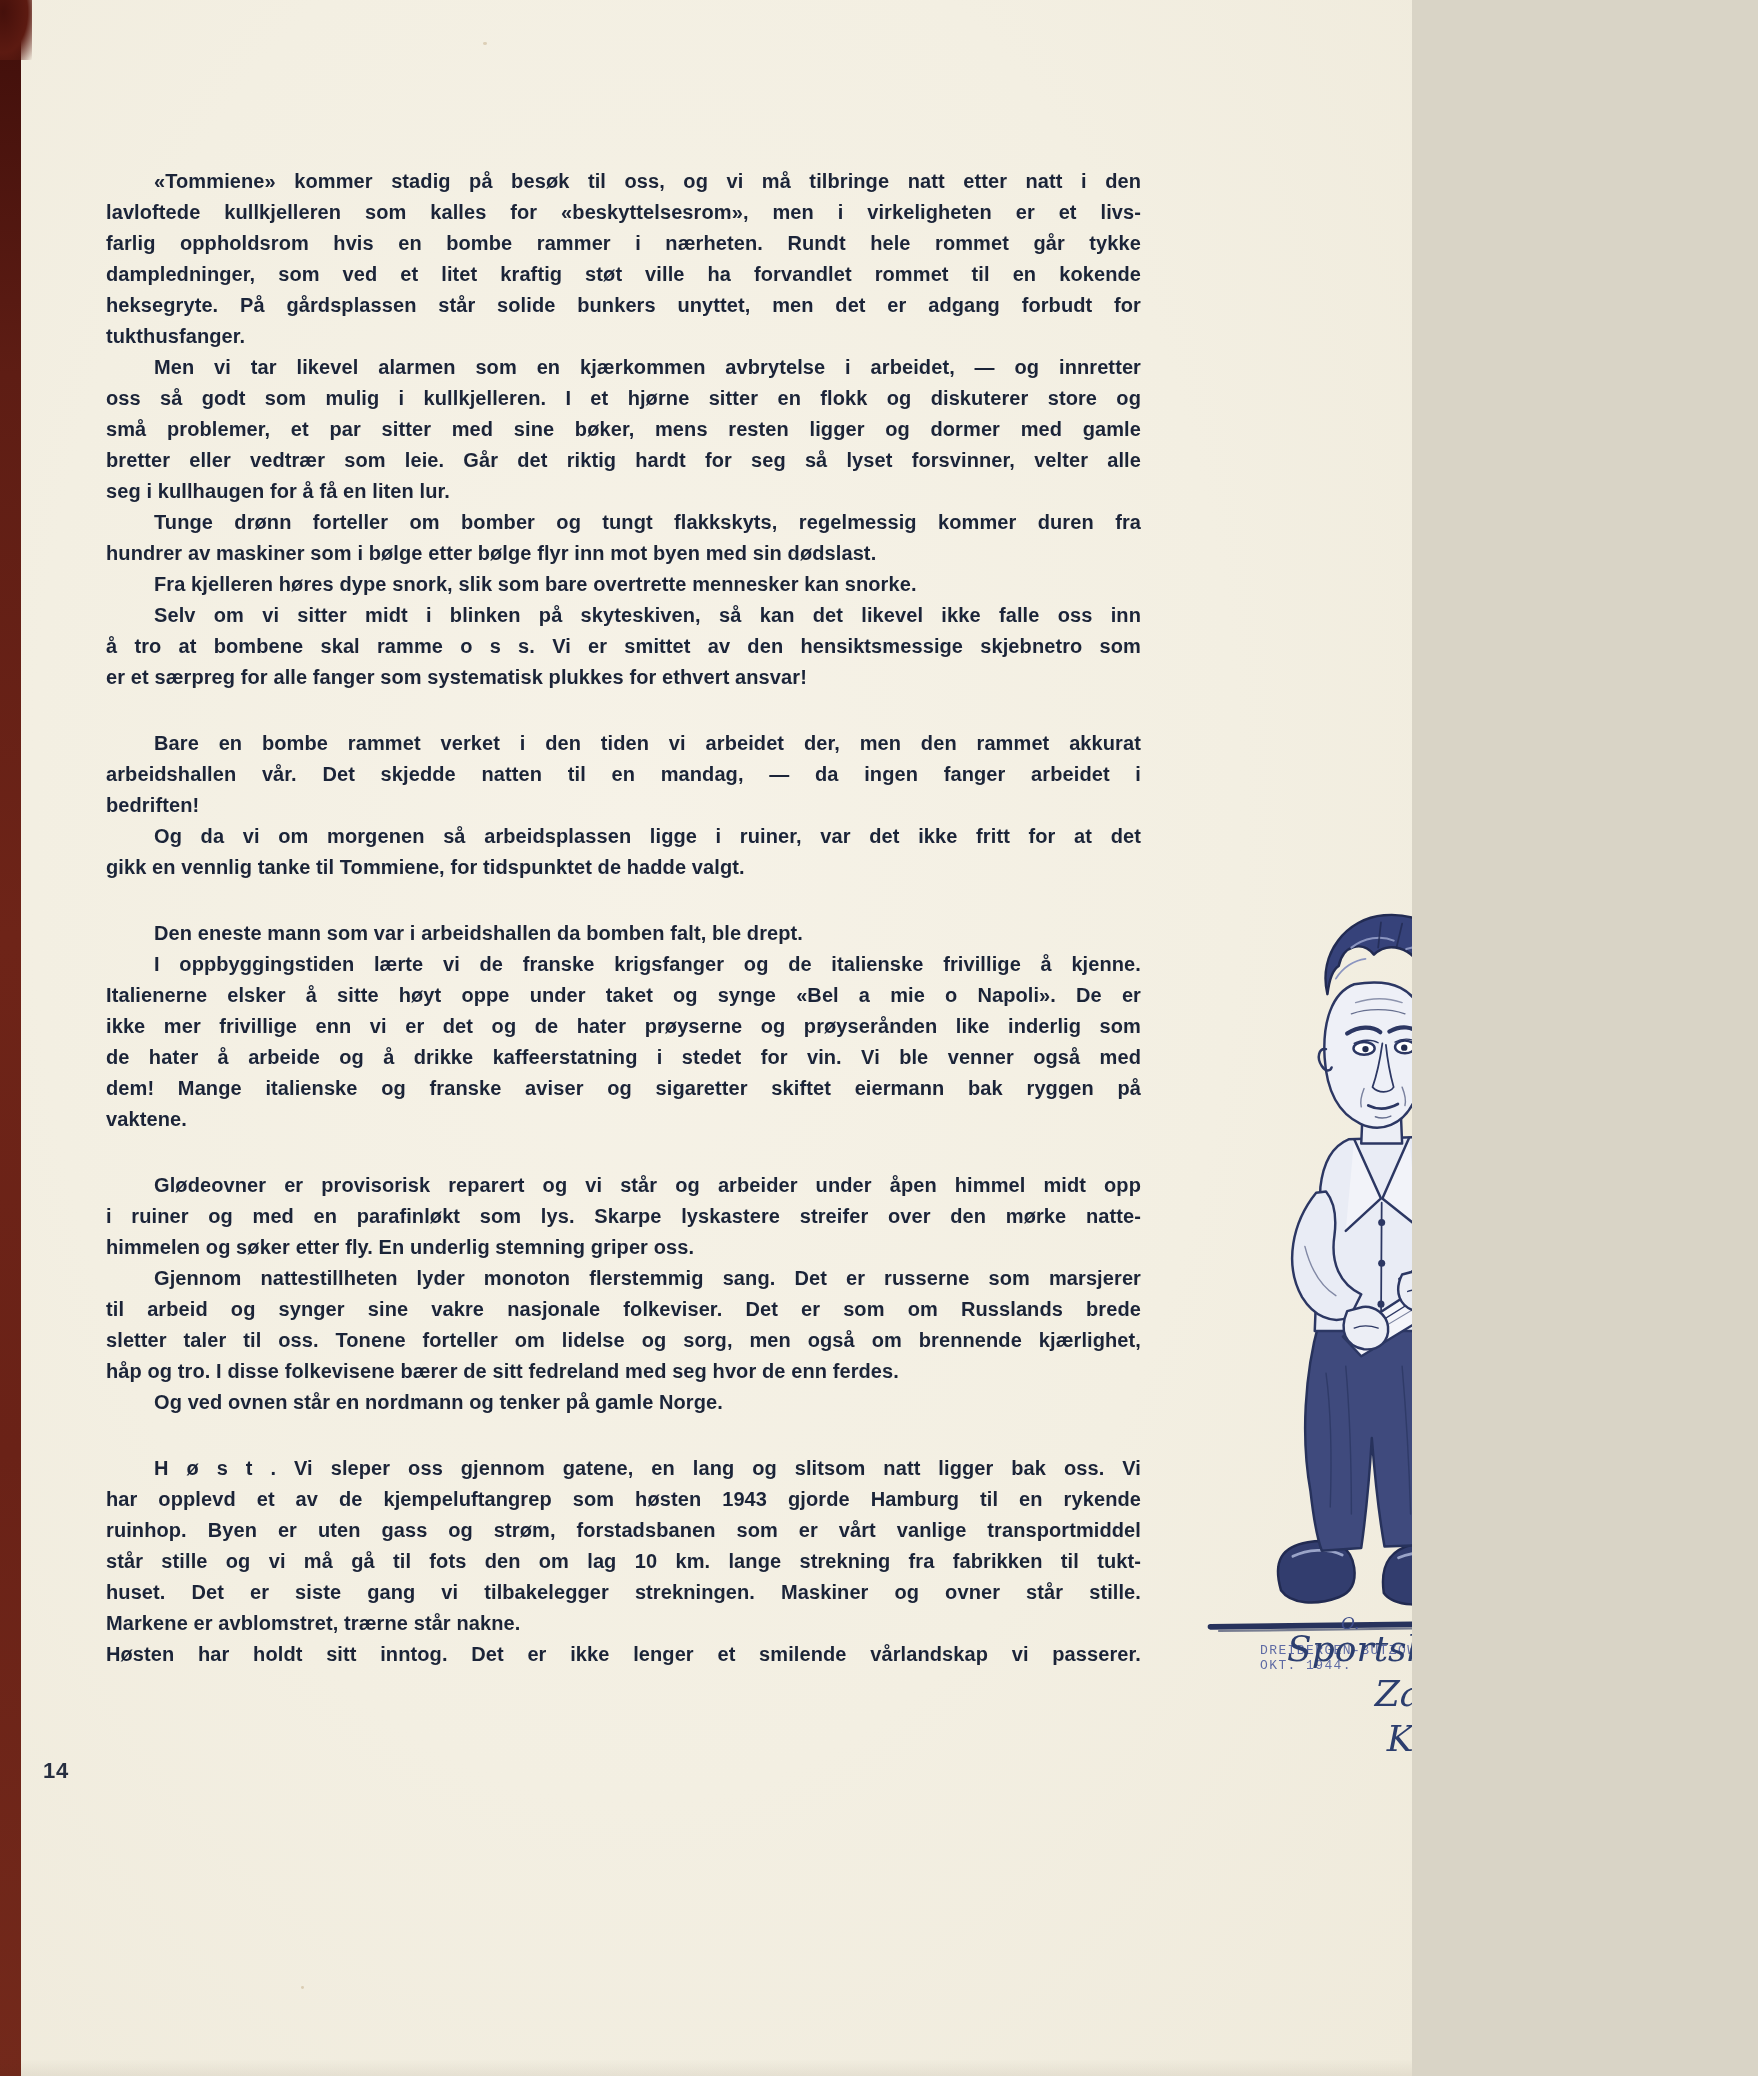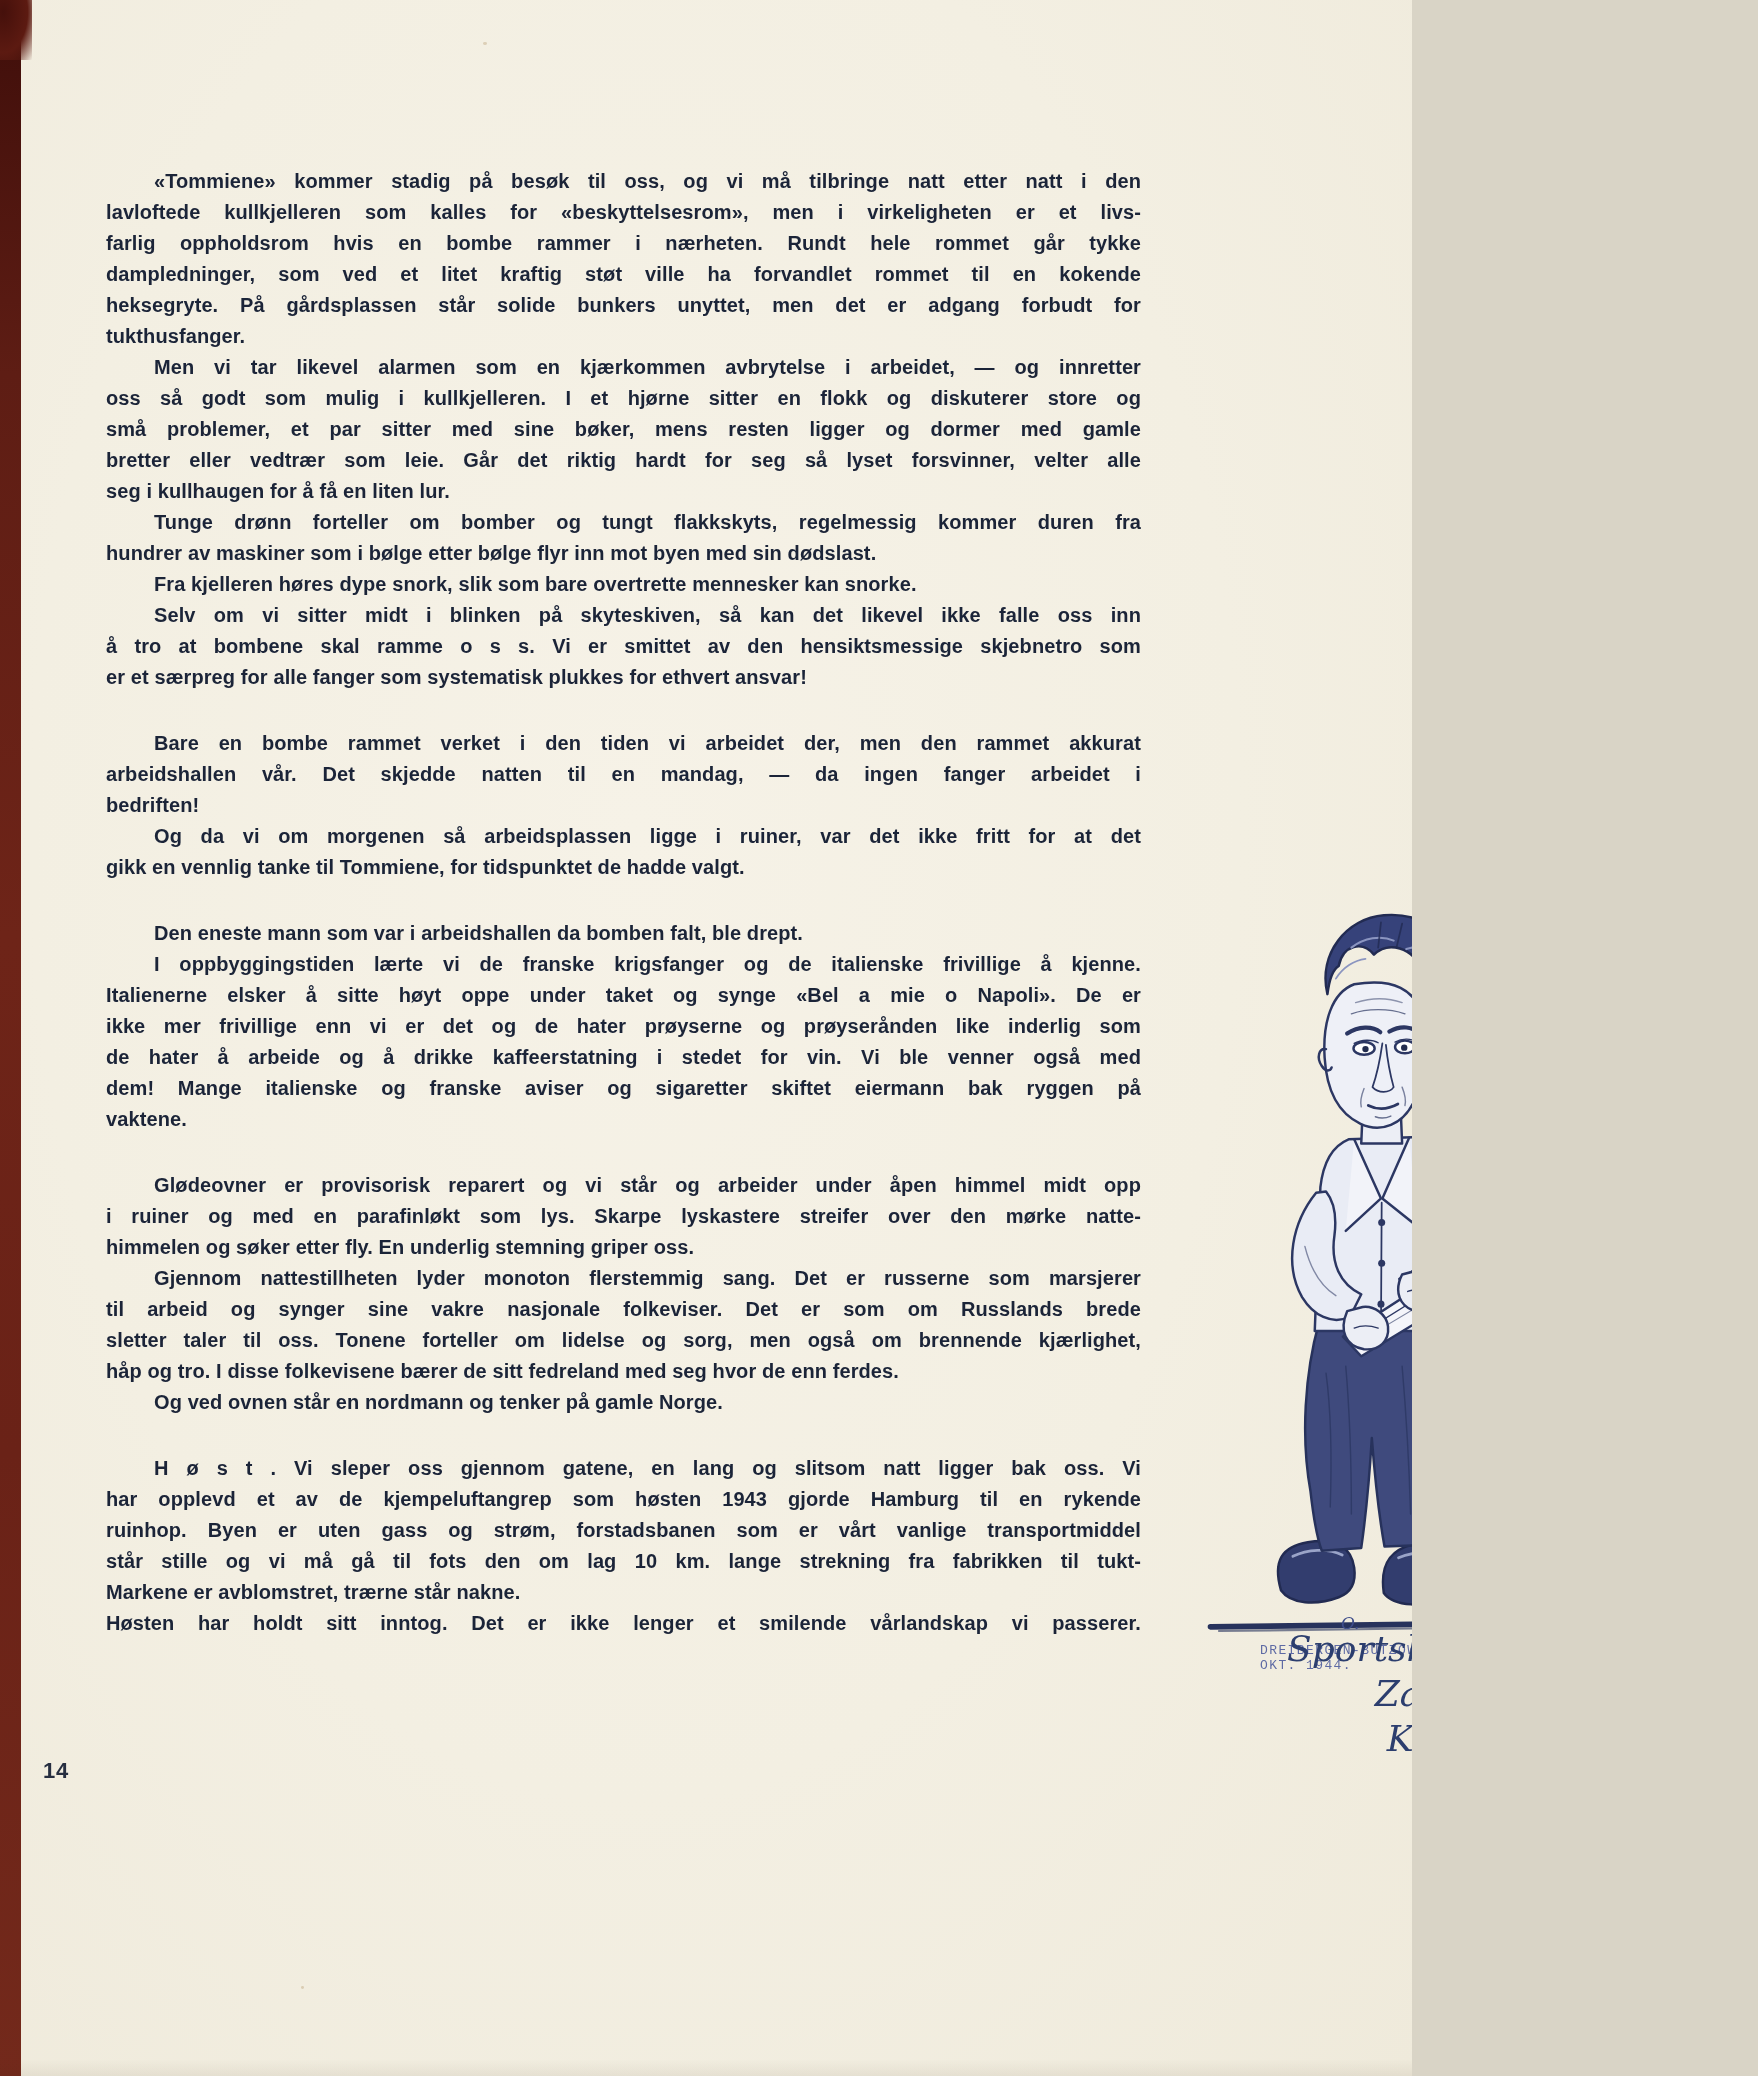--- a/index.html
+++ b/index.html
@@ -169,20 +169,21 @@
         <div class="line">håp og tro.  I disse folkevisene bærer de sitt fedreland med seg hvor de enn ferdes.</div>
       </div>
       <div class="para">
         <div class="line">Og ved ovnen står en nordmann og tenker på gamle Norge.</div>
       </div>
       <div class="para gap">
         <div class="line j">H ø s t .   Vi sleper oss gjennom gatene, en lang og slitsom natt ligger bak oss.  Vi</div>
         <div class="line j">har opplevd et av de kjempeluftangrep som høsten 1943 gjorde Hamburg til en rykende</div>
         <div class="line j">ruinhop.  Byen er uten gass og strøm, forstadsbanen som er vårt vanlige transportmiddel</div>
         <div class="line j">står stille og vi må gå til fots den om lag 10 km. lange strekning fra fabrikken til tukt-</div>
+        <div class="line j">huset.  Det er siste gang vi tilbakelegger strekningen.  Maskiner og ovner står stille.</div>
         <div class="line">Markene er avblomstret, trærne står nakne.</div>
         <div class="line j">Høsten har holdt sitt inntog.  Det er ikke lenger et smilende vårlandskap vi passerer.</div>
       </div>
     </div>
 
   <div class="figure-wrap">
     <svg viewBox="0 0 610 1100" width="431" height="775" fill="none" stroke="#2c3763" stroke-width="3.5" stroke-linecap="round" stroke-linejoin="round">
 
       <path d="M58 1060 L544 1054" stroke="#27325c" stroke-width="8"></path>
       <path d="M70 1066 L380 1062" stroke="#27325c" stroke-width="3" opacity=".6"></path>

